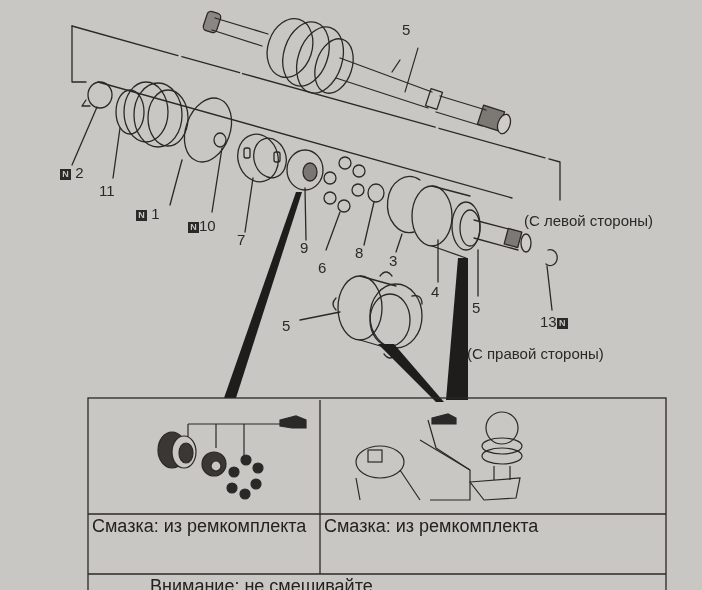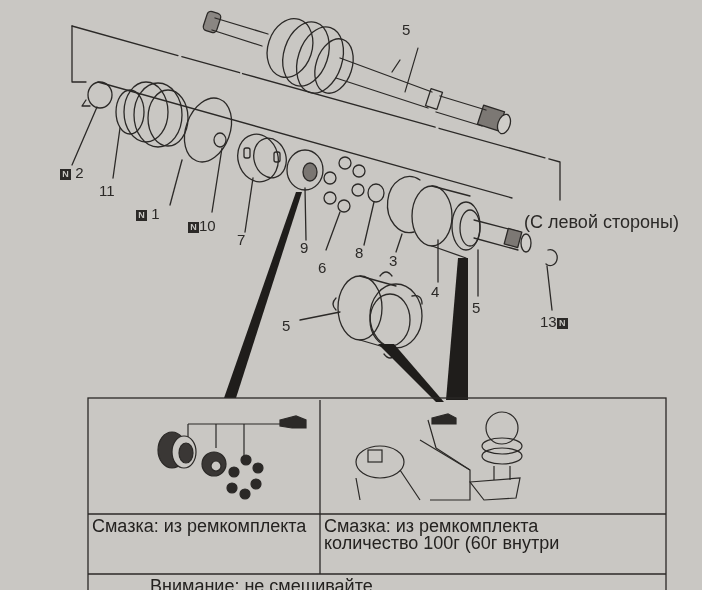--- a/index.html
+++ b/index.html
@@ -2,21 +2,21 @@
 <html><head>
 <meta charset="utf-8">
 <style>
   html,body{margin:0;padding:0;}
   body{width:702px;height:590px;overflow:hidden;background:#c9c7c3;position:relative;
        font-family:"Liberation Sans",sans-serif;color:#2a2826;}
   #stage{position:absolute;left:0;top:0;width:702px;height:590px;}
   .lbl{position:absolute;font-size:15px;line-height:15px;color:#2b2927;white-space:nowrap;}
   .nbadge{display:inline-block;width:11px;height:11px;background:#2b2927;color:#c9c7c3;
           font-size:9px;line-height:11px;text-align:center;font-weight:bold;vertical-align:1px;}
-  .note{position:absolute;font-size:18px;color:#2b2927;white-space:nowrap;}
+  .note{position:absolute;font-size:15px;color:#2b2927;white-space:nowrap;}
   .cell{position:absolute;font-size:18px;line-height:16px;color:#242220;white-space:nowrap;}
 </style>
 </head>
 <body>
 
 <div id="stage">
 
 <svg width="702" height="590" viewBox="0 0 702 590" style="position:absolute;left:0;top:0">
   <g fill="none" stroke="#2b2927" stroke-width="1.3" stroke-linecap="round" stroke-linejoin="round">
 
@@ -186,19 +186,19 @@
 <div class="lbl" style="left:355px;top:245px">8</div>
 <div class="lbl" style="left:389px;top:253px">3</div>
 <div class="lbl" style="left:431px;top:284px">4</div>
 <div class="lbl" style="left:472px;top:300px">5</div>
 
 <div class="lbl" style="left:540px;top:314px"><span>13</span><span class="nbadge">N</span></div>
 
 <div class="lbl" style="left:282px;top:318px">5</div>
 
 <div class="note" style="left:524px;top:212px">(С левой стороны)</div>
+<div class="note" style="left:467px;top:345px">(С правой стороны)</div>
 
 <div class="cell" style="left:92px;top:518px">Смазка: из ремкомплекта</div>
 <div class="cell" style="left:324px;top:518px">Смазка: из ремкомплекта</div>
-<div class="cell" style="left:324px;top:535px">количество 100г (60г внутри</div>
 <div class="cell" style="left:150px;top:578px">Внимание: не смешивайте</div>
 
 </div>
 
 </body></html>

